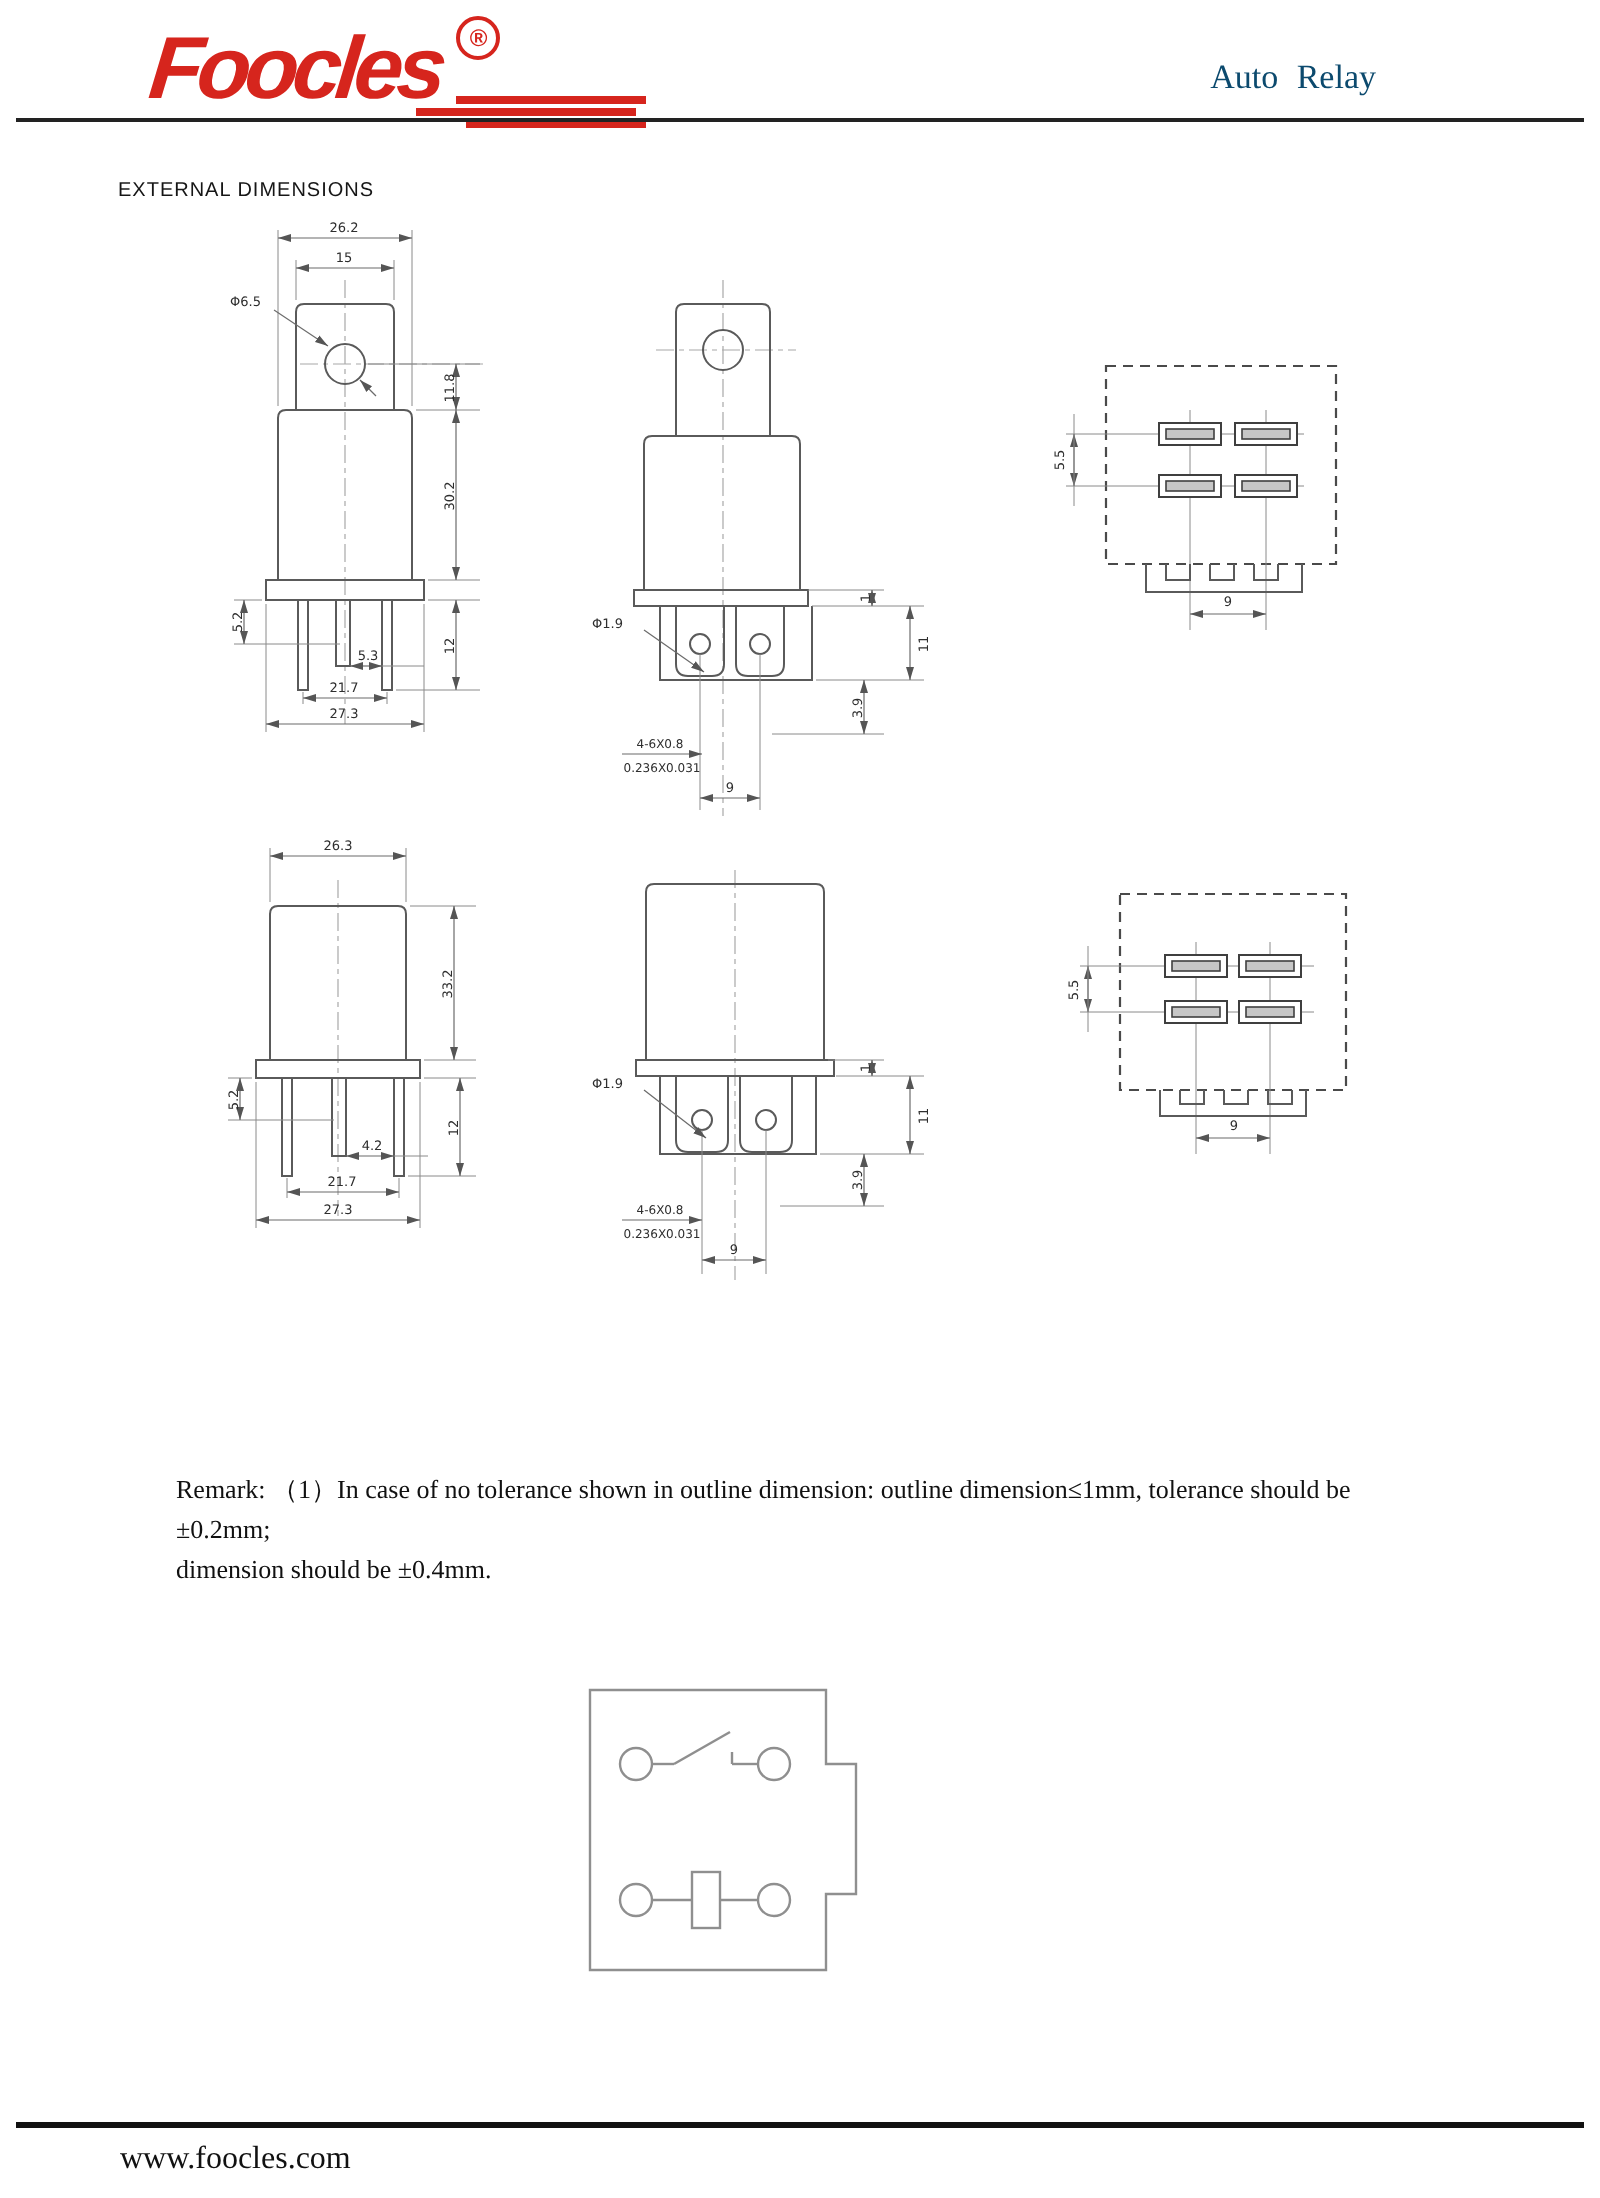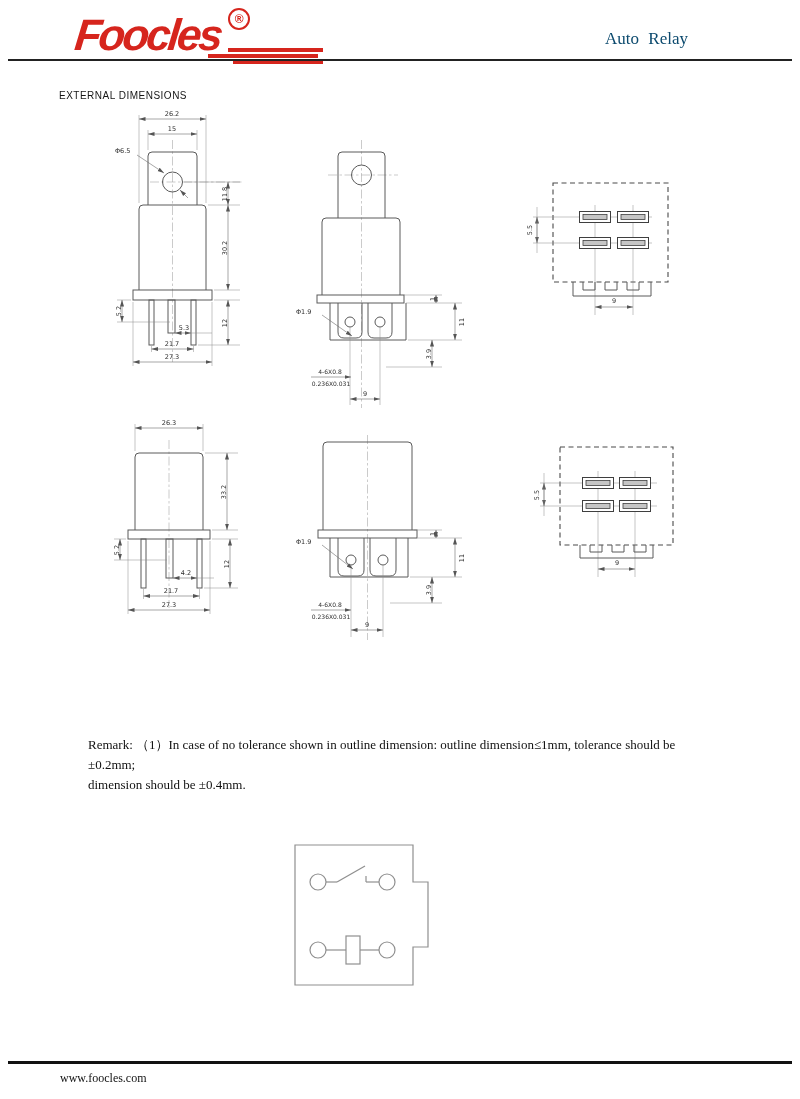--- a/index.html
+++ b/index.html
@@ -21,21 +21,21 @@
              font-size:17px;color:#0c4a6e;word-spacing:5px;}
   .header-rule{position:absolute;left:8px;right:8px;top:59px;height:2px;background:#222;}
   
   .section-title{position:absolute;left:59px;top:90px;font-size:10px;letter-spacing:.5px;color:#161616;}
   
   .remark{position:absolute;left:88px;top:699px;width:590px;font-family:"Liberation Serif",serif;
           font-size:13px;line-height:1.55;color:#111;margin-top:36px;}
   
   .footer-rule{position:absolute;left:8px;right:8px;top:1061px;height:2.5px;background:#111;}
   .footer-text{position:absolute;left:60px;top:1071px;font-family:"Liberation Serif",serif;
-               font-size:12px;color:#111;}
+               font-size:16px;color:#111;}
   
   svg{position:absolute;left:0;top:0;}
   .ol{stroke:#5a5a5a;stroke-width:1;fill:none;}
   .dl{stroke:#6b6b6b;stroke-width:.6;fill:none;}
   .xl{stroke:#8a8a8a;stroke-width:.5;fill:none;}
   .cl{stroke:#a8a8a8;stroke-width:.6;fill:none;stroke-dasharray:9 2.5 2.5 2.5;}
   .dashed{stroke:#4a4a4a;stroke-width:1.1;fill:none;stroke-dasharray:5 3.5;}
   .dt{font-family:"DejaVu Sans",sans-serif;font-size:6.5px;fill:#2e2e2e;}
   .dts{font-family:"DejaVu Sans",sans-serif;font-size:6px;fill:#2e2e2e;}
   .slot-o{stroke:#3f3f3f;stroke-width:1;fill:#fff;}

